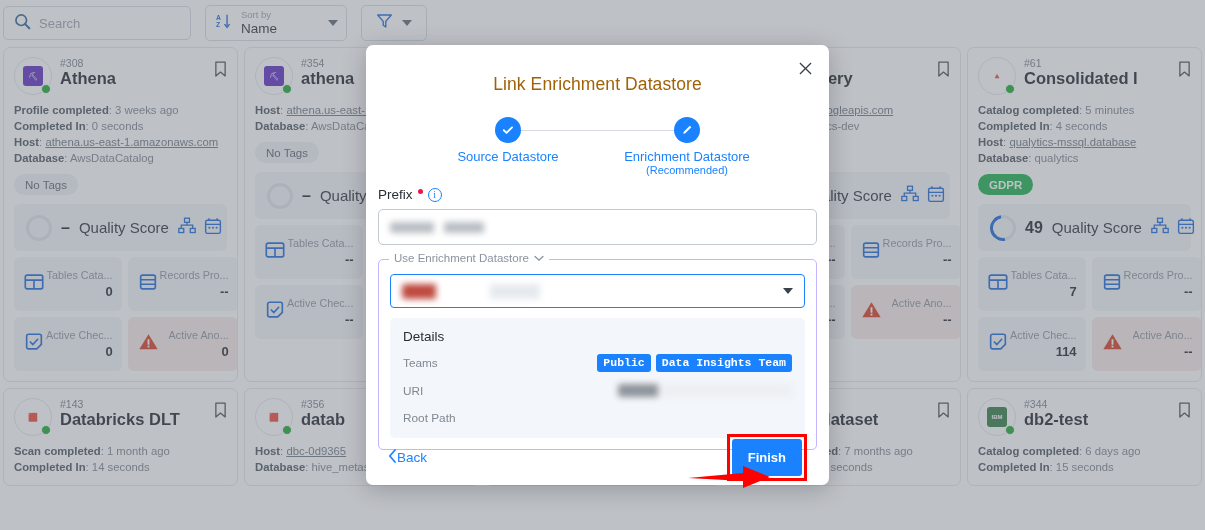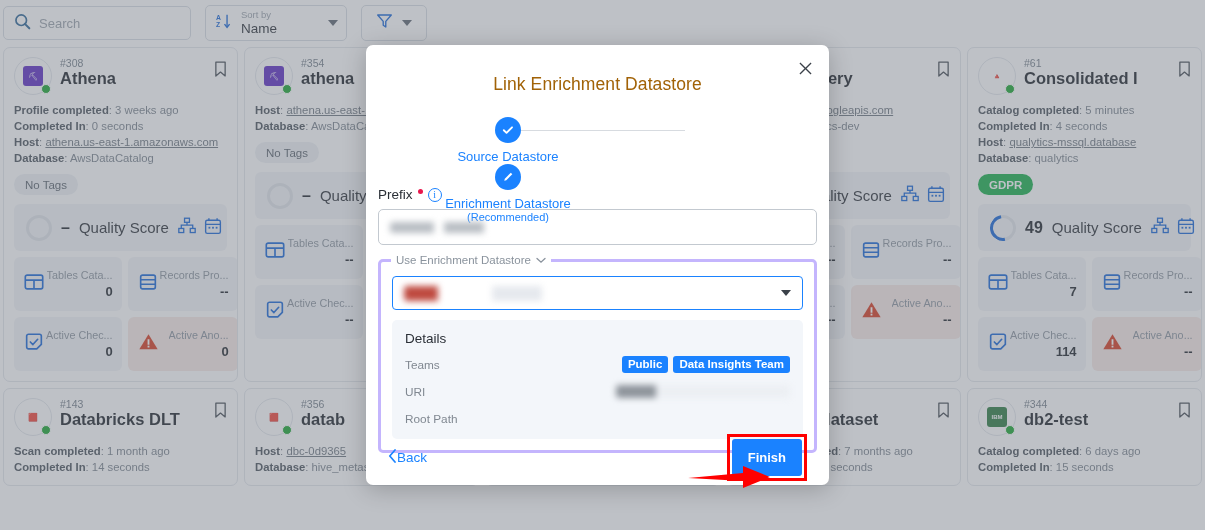--- a/index.html
+++ b/index.html
@@ -83,58 +83,58 @@
   
   .modal {
     position: absolute; left: 366px; top: 45px; width: 463px; height: 440px;
     background: #fff; border-radius: 7px; box-shadow: 0 4px 24px rgba(0,0,0,0.22);
   }
   .modal-close { position: absolute; right: 14px; top: 13px; width: 20px; height: 20px; color: #3b4149; font-size: 16px; display:flex; align-items:center; justify-content:center; cursor: pointer; }
   .modal-title { text-align: center; font-size: 17.5px; color: #a16207; padding-top: 29px; letter-spacing: .1px; }
 
   .stepper { position: relative; margin: 22px 62px 0 62px; height: 52px; }
   .stepper-line { position: absolute; left: 82px; right: 82px; top: 13px; height: 1px; background: #d7dbe0; }
-  .steps { display: flex; justify-content: space-between; position: relative; flex-direction: column; }
+  .steps { display: flex; justify-content: space-between; position: relative; }
   .step { display: flex; flex-direction: column; align-items: center; width: 160px; }
   .step-circle { width: 26px; height: 26px; border-radius: 50%; background: #1a82ff; display: flex; align-items: center; justify-content: center; }
   .step-circle svg { display: block; }
   .step-label { margin-top: 6px; font-size: 13px; color: #1a82ff; white-space: nowrap; }
   .step-sub { font-size: 11px; color: #1a82ff; }
 
   .field-label { margin: 18px 0 0 12px; font-size: 13.5px; color: #2a2f36; display: flex; align-items: center; gap: 5px; }
   .req-dot { width: 5px; height: 5px; border-radius: 50%; background: #e8174c; display: inline-block; margin-bottom: 7px; }
   .info-i { width: 14px; height: 14px; border-radius: 50%; border: 1.3px solid #1a82ff; color: #1a82ff; font-size: 10px; display: inline-flex; align-items: center; justify-content: center; font-family: "Liberation Serif", serif; }
 
   .prefix-input {
     margin: 7px 12px 0 12px; height: 36px; border: 1px solid #c3c9d0; border-radius: 5px;
     display: flex; align-items: center; padding: 0 11px; background: #fff;
   }
   .blur-val { height: 11px; border-radius: 3px; filter: blur(3.4px); }
 
   .fieldset {
-    margin: 14px 12px 0 12px; border: 3px solid #c4b5fd; border-radius: 5px; position: relative;
+    margin: 14px 12px 0 12px; border: 1px solid #c4b5fd; border-radius: 5px; position: relative;
     padding: 14px 11px 11px 11px;
   }
   .legend {
     position: absolute; top: -8px; left: 10px; background: #fff; padding: 0 5px;
     font-size: 11.5px; color: #8a939d; display: flex; align-items: center; gap: 5px;
   }
   .select-box {
     height: 34px; border: 1.4px solid #1a82ff; border-radius: 4px; background: #fff;
     display: flex; align-items: center; padding: 0 11px;
   }
   .select-caret { margin-left: auto; width: 0; height: 0; border-left: 5px solid transparent; border-right: 5px solid transparent; border-top: 6px solid #3b4149; }
 
   .details {
     margin-top: 10px; background: #f3f6fa; border-radius: 5px; padding: 11px 13px 12px 13px;
   }
   .details-title { font-size: 13.5px; color: #2a2f36; }
   .details-row { display: flex; align-items: center; margin-top: 10px; min-height: 17px; }
   .details-key { font-size: 11.8px; color: #808891; }
-  .details-val { margin-left: auto; display: flex; gap: 5px; align-items: flex-end; }
+  .details-val { margin-left: auto; display: flex; gap: 5px; align-items: flex-end; font-family: Liberation Mono, monospace; }
   .chip { background: #1a82ff; color: #fff; font-size: 11.5px; font-weight: 600; border-radius: 3px; padding: 2px 6px 3px 6px; white-space: nowrap; }
 
   .modal-footer { position: absolute; left: 0; right: 0; bottom: 0; height: 56px; display: flex; align-items: center; padding: 0 22px; }
   .back-btn { display: flex; align-items: center; color: #1a82ff; font-size: 13.5px; cursor: pointer; }
   .finish-btn {
     margin-left: auto; background: #1a82ff; color: #fff; font-size: 13px; font-weight: 600;
     border: none; border-radius: 3px; height: 37px; padding: 0 16px; cursor: pointer;
   }
   .finish-highlight { margin-left: auto; border: 3px solid #ff0000; padding: 2px; display: flex; }
 

